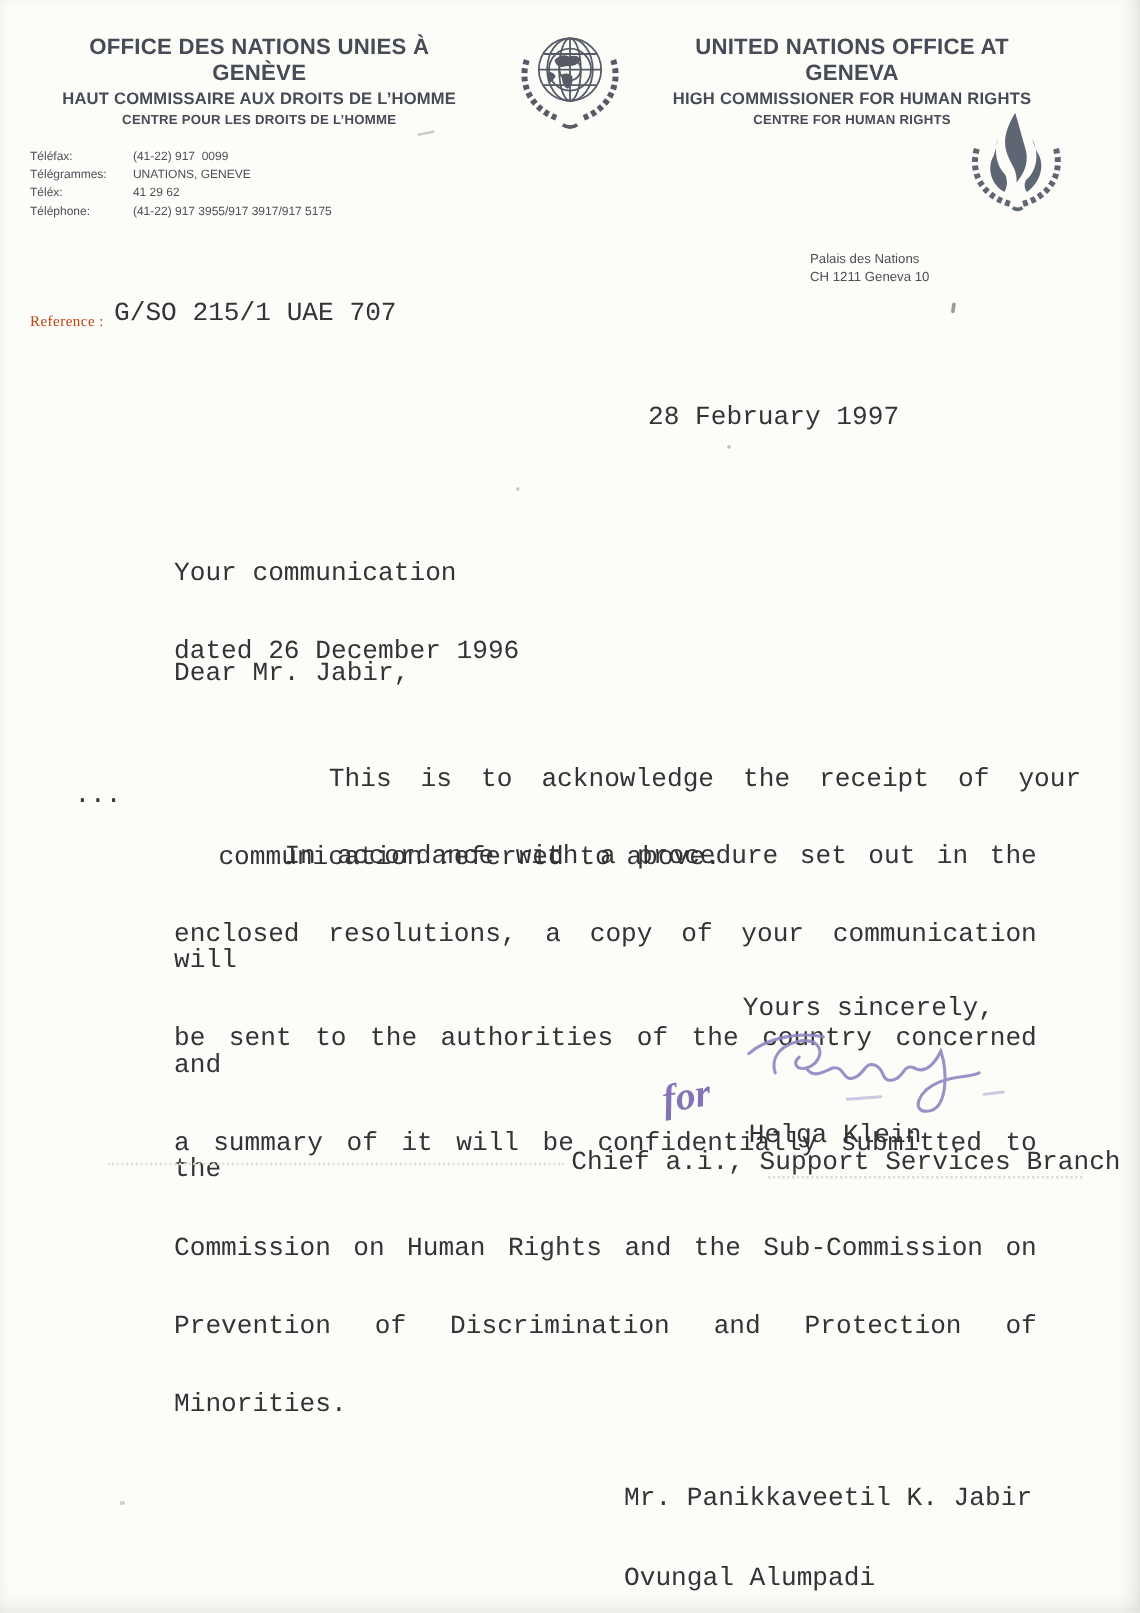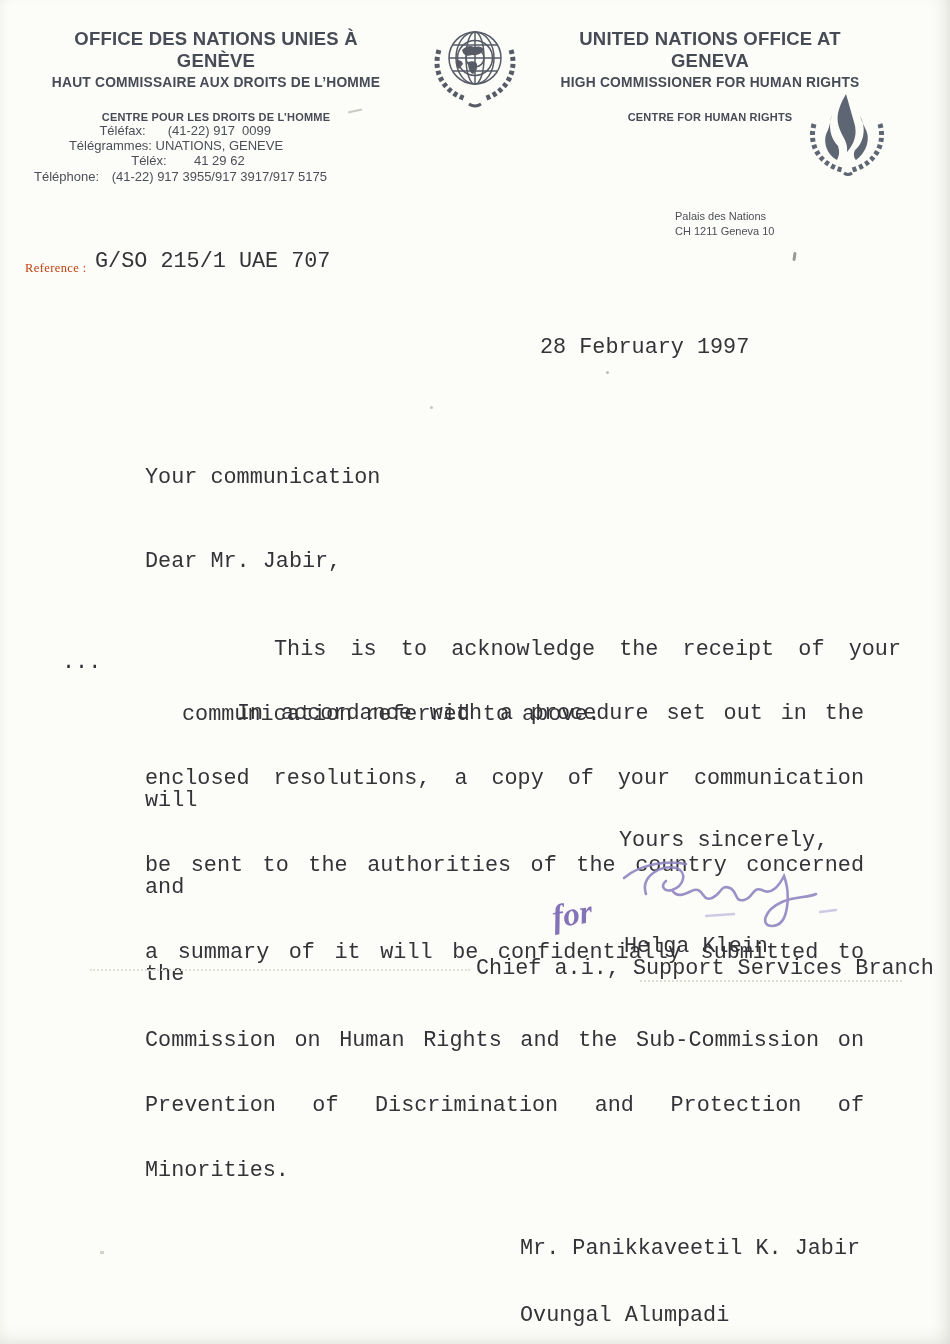--- a/index.html
+++ b/index.html
@@ -9,23 +9,23 @@
     font-family:"Liberation Sans",sans-serif;
     color:#3a3a40;
   }
   .page-shade{position:absolute;inset:0;pointer-events:none;
     box-shadow:inset -14px 0 18px -12px #d9d9d3, inset 0 -14px 18px -12px #e3e3dd, inset 10px 0 16px -14px #e8e8e2;}
   .abs{position:absolute;}
   
   .lh-block{text-align:center;color:#474b55;}
   .lh-l1{font-size:18.5px;font-weight:bold;letter-spacing:.2px;}
   .lh-l2{font-size:13.8px;font-weight:bold;margin-top:3px;letter-spacing:.2px;}
-  .lh-l3{font-size:11px;font-weight:bold;margin-top:21px;letter-spacing:.2px;}
+  .lh-l3{font-size:11px;font-weight:bold;margin-top:4px;letter-spacing:.2px;}
   
-  .contact{font-size:13px;line-height:15.2px;color:#4c4f57;text-align:center;}
+  .contact{font-size:10px;line-height:15.2px;color:#4c4f57;}
   .contact .lab{display:inline-block;width:83px;}
   .contact .val{white-space:pre;}
   .palais{font-size:11px;line-height:14.5px;color:#4c4f57;}
   
   .mono{font-family:"Liberation Mono","DejaVu Sans Mono",monospace;font-size:21.8px;line-height:21.8px;color:#333338;white-space:pre;}
   .para{width:719px;}
   .para div{white-space:normal;}
   .jl{text-align:justify;text-align-last:justify;}
   .ind{text-indent:92px;}
   .ref-label{font-family:"Liberation Serif",serif;font-size:12.5px;color:#c2410c;letter-spacing:.4px;}
@@ -120,20 +120,21 @@
   <div>CH 1211 Geneva 10</div>
 </div>
 
 <span class="abs ref-label" style="left:25px;top:261px;">Reference :</span>
 <span class="abs mono" style="left:95px;top:251px;">G/SO 215/1 UAE 707</span>
 
 <div class="abs mono" style="left:540px;top:337px;">28 February 1997</div>
 
 <div class="abs mono subject" style="left:145px;top:423px;">
   <div>Your communication</div>
+  <div>dated 26 December 1996</div>
 </div>
 
 <div class="abs mono" style="left:145px;top:551px;">Dear Mr. Jabir,</div>
 
 <div class="abs mono para" style="left:145px;top:595px;margin-left:37px;">
   <div class="jl ind">This is to acknowledge the receipt of your</div>
   <div>communication referred to above.</div>
 </div>
 
 <div class="abs mono" style="left:62px;top:652px;">...</div>

